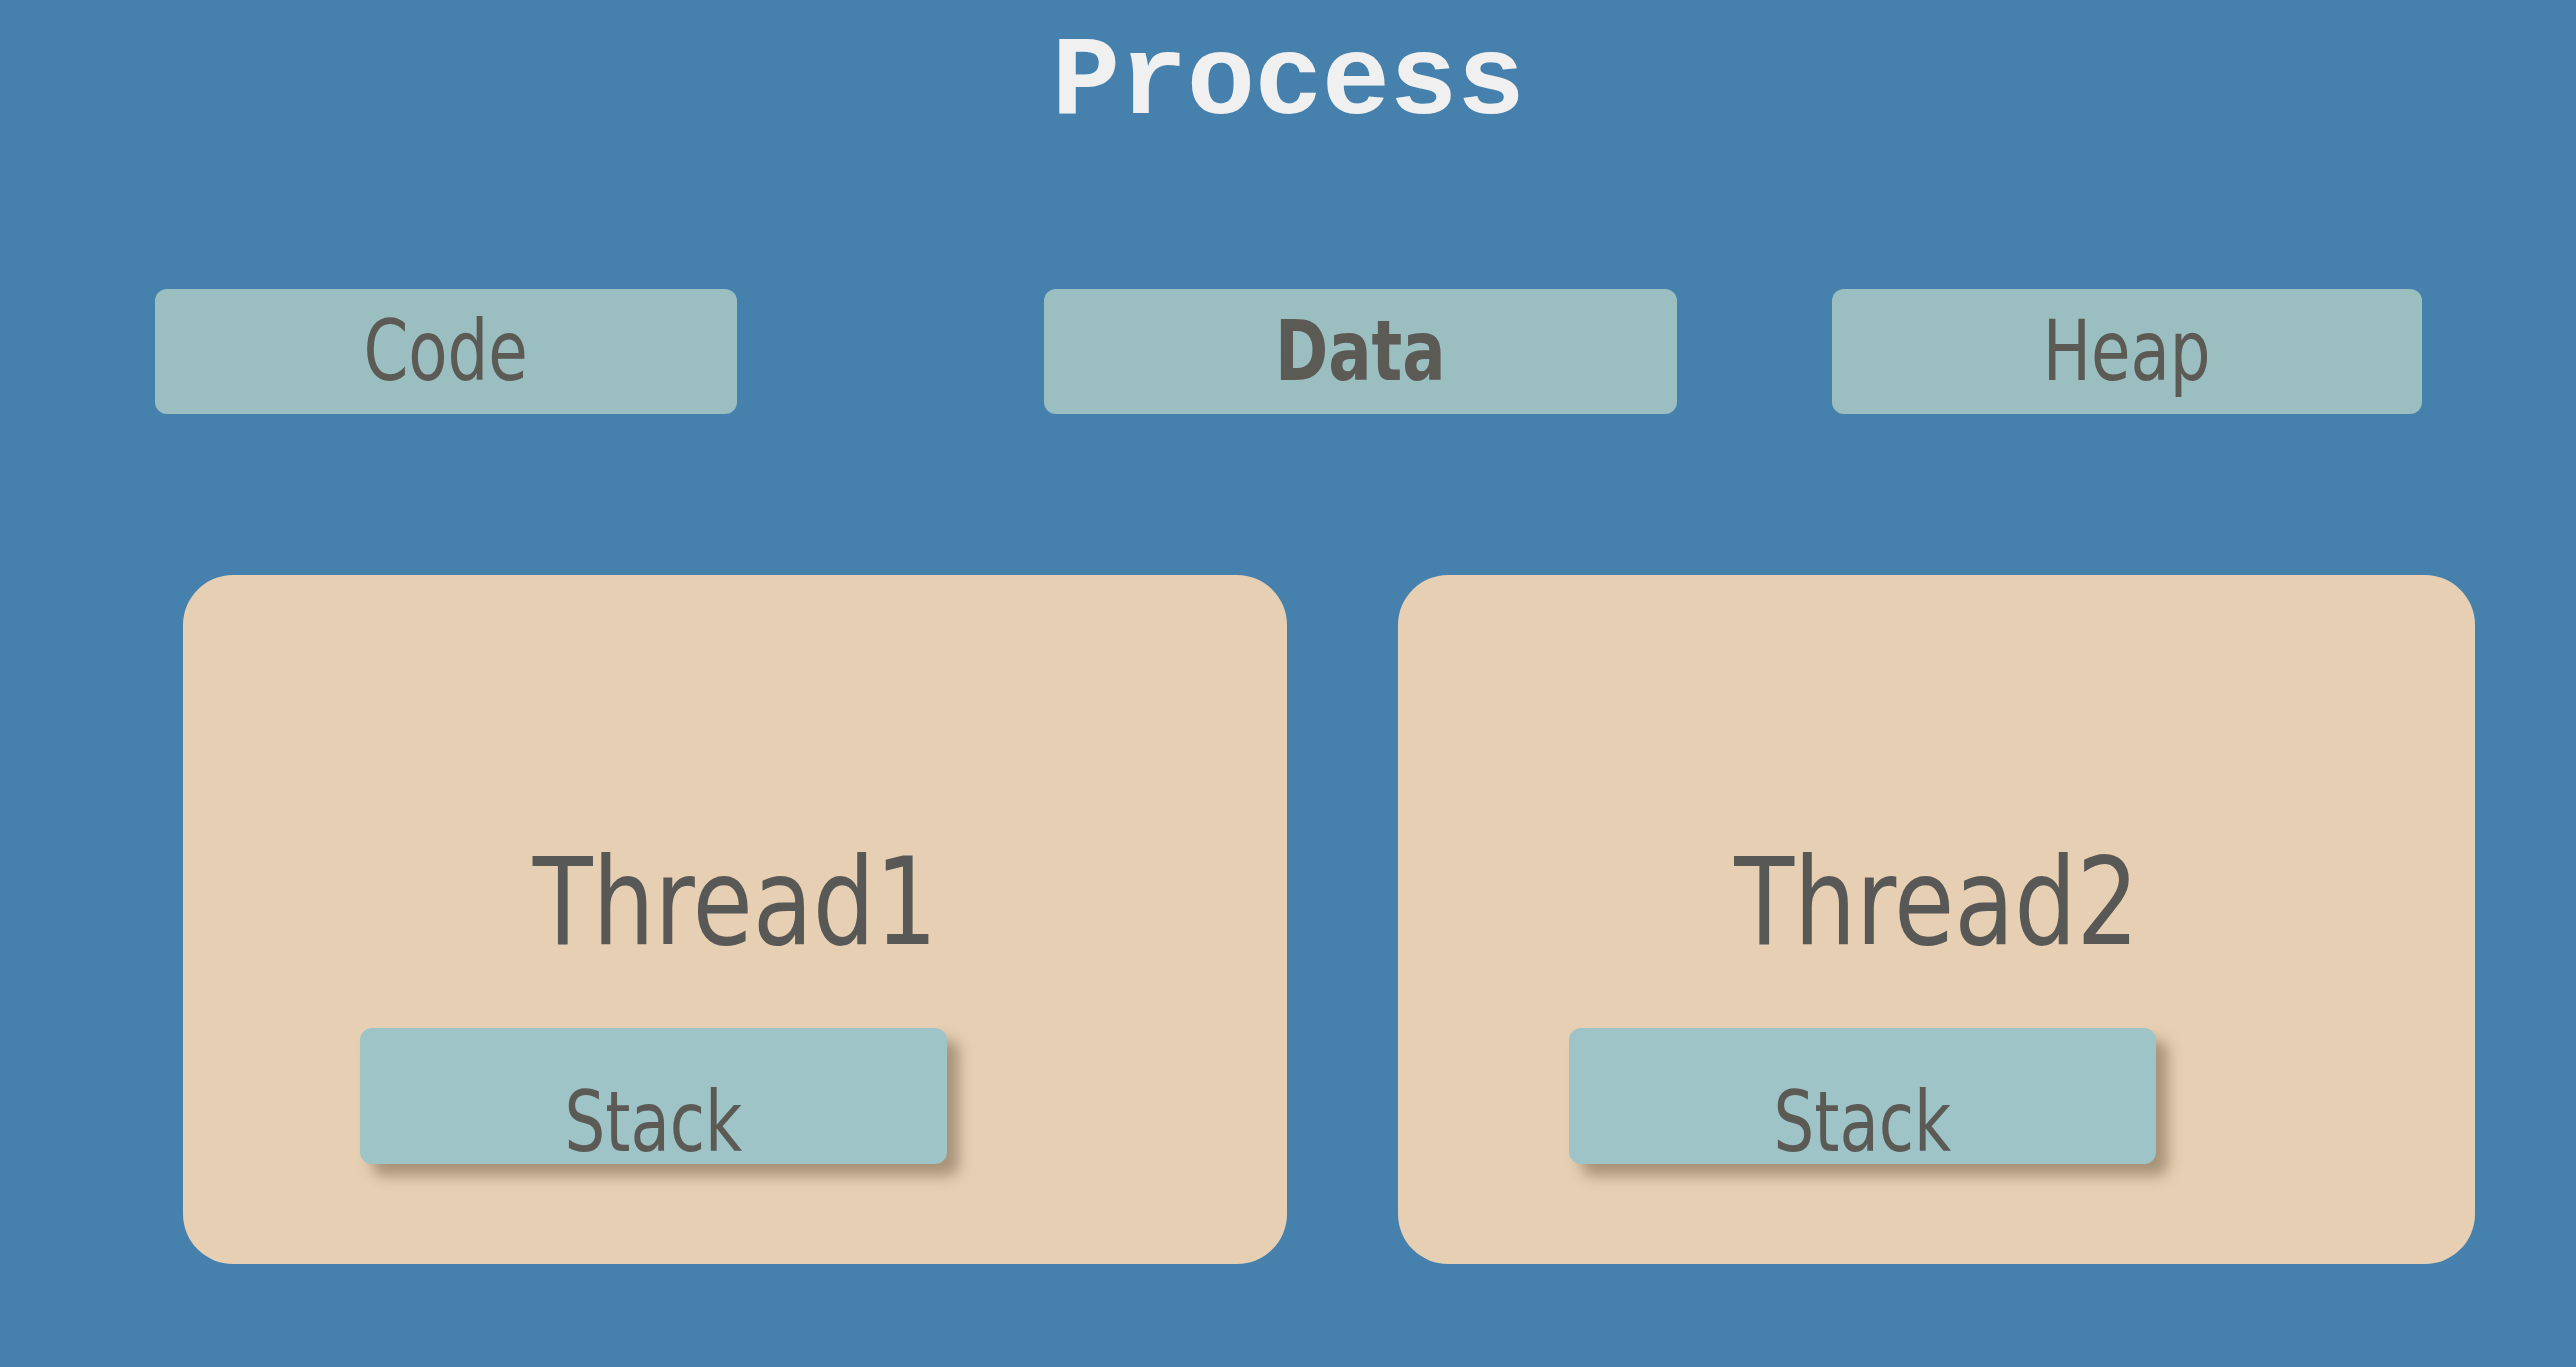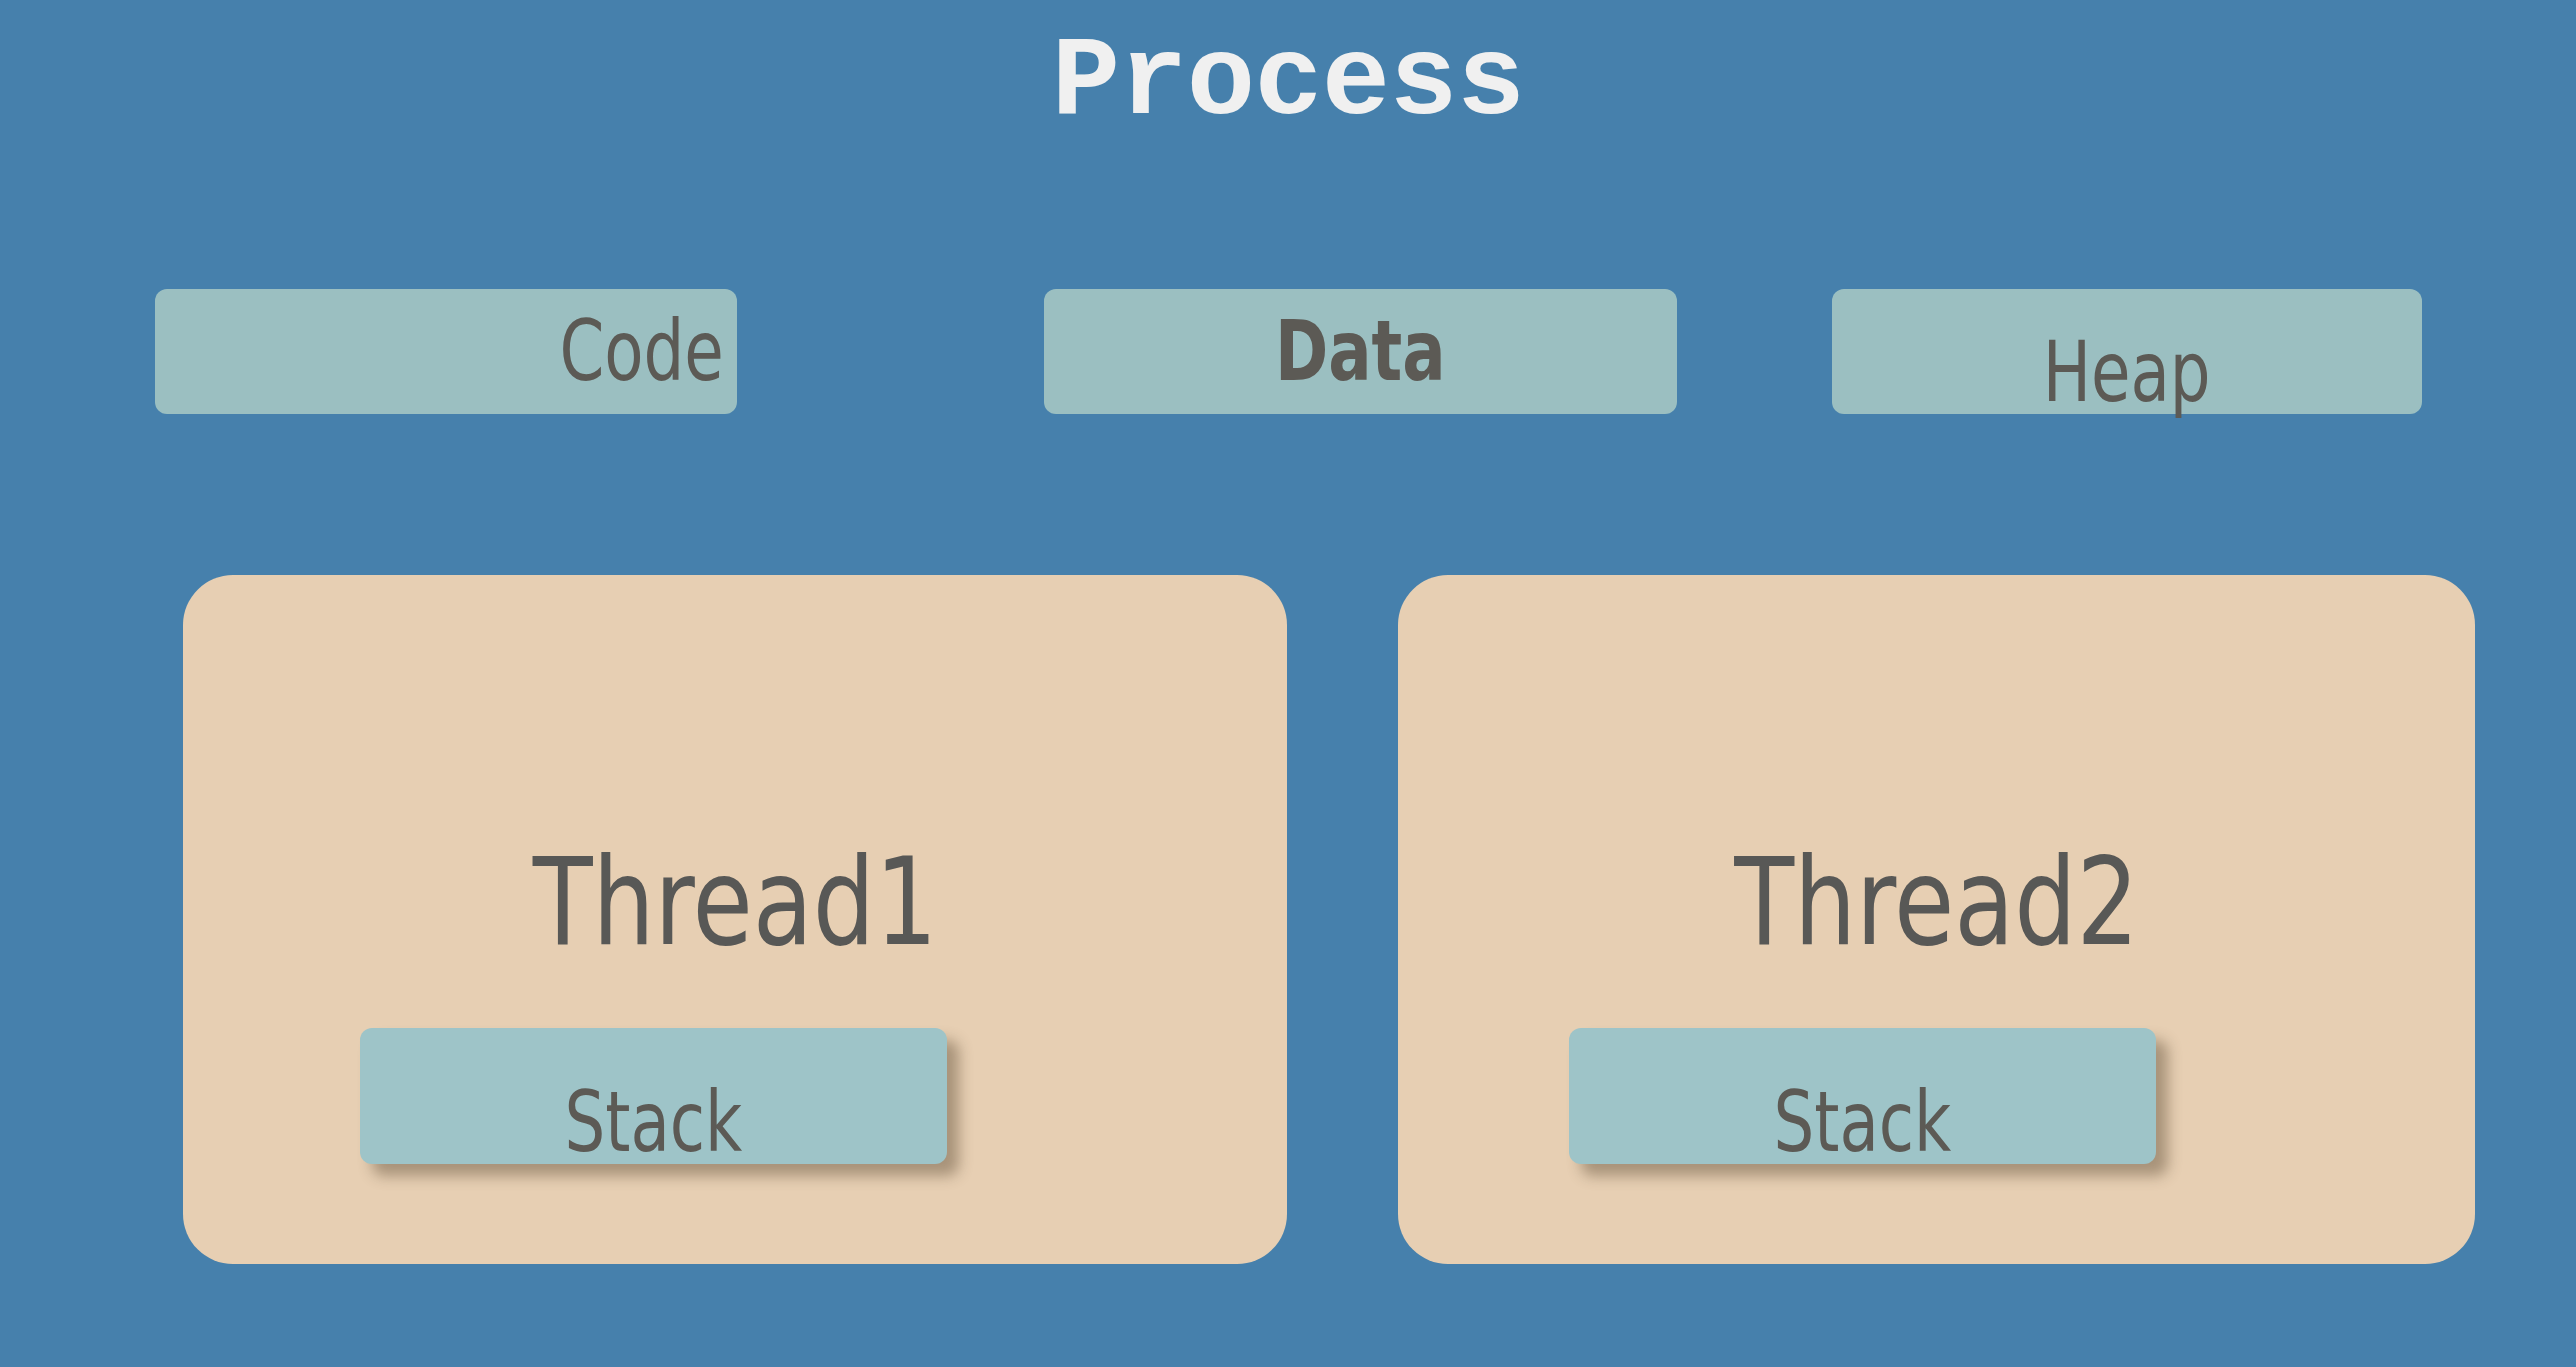--- a/index.html
+++ b/index.html
@@ -55,23 +55,23 @@
     justify-content: center;
   }
   .segment-label {
     font-family: "DejaVu Sans Condensed", "DejaVu Sans", sans-serif;
     font-size: 83px;
     line-height: 1;
     color: #5c5a55;
     white-space: nowrap;
     transform: scaleX(0.86);
   }
-  .seg-code { left: 155px;  width: 582px; justify-content: flex-end; }
+  .seg-code { left: 155px;  width: 582px; }
   .seg-data { left: 1044px; width: 633px; font-weight: bold; }
-  .seg-heap { left: 1832px; width: 590px; align-items: flex-end; }
+  .seg-heap { left: 1832px; width: 590px; }
 
   
   .thread-box {
     position: absolute;
     top: 575px;
     height: 689px;
     background: #e7cfb3;
     border-radius: 50px;
   }
   .thread-1 { left: 183px;  width: 1104px; }

